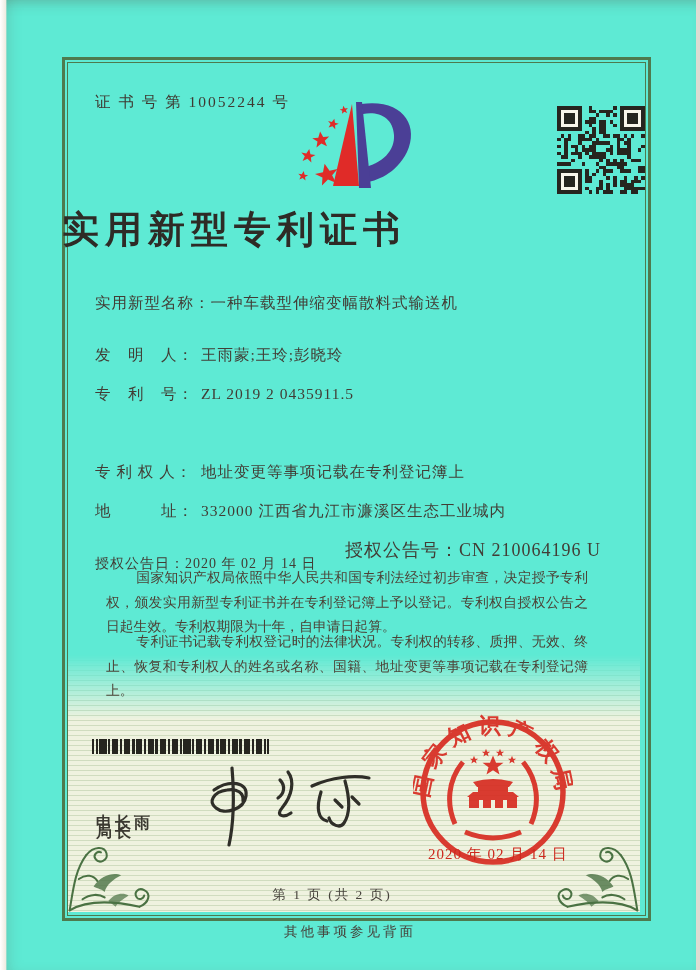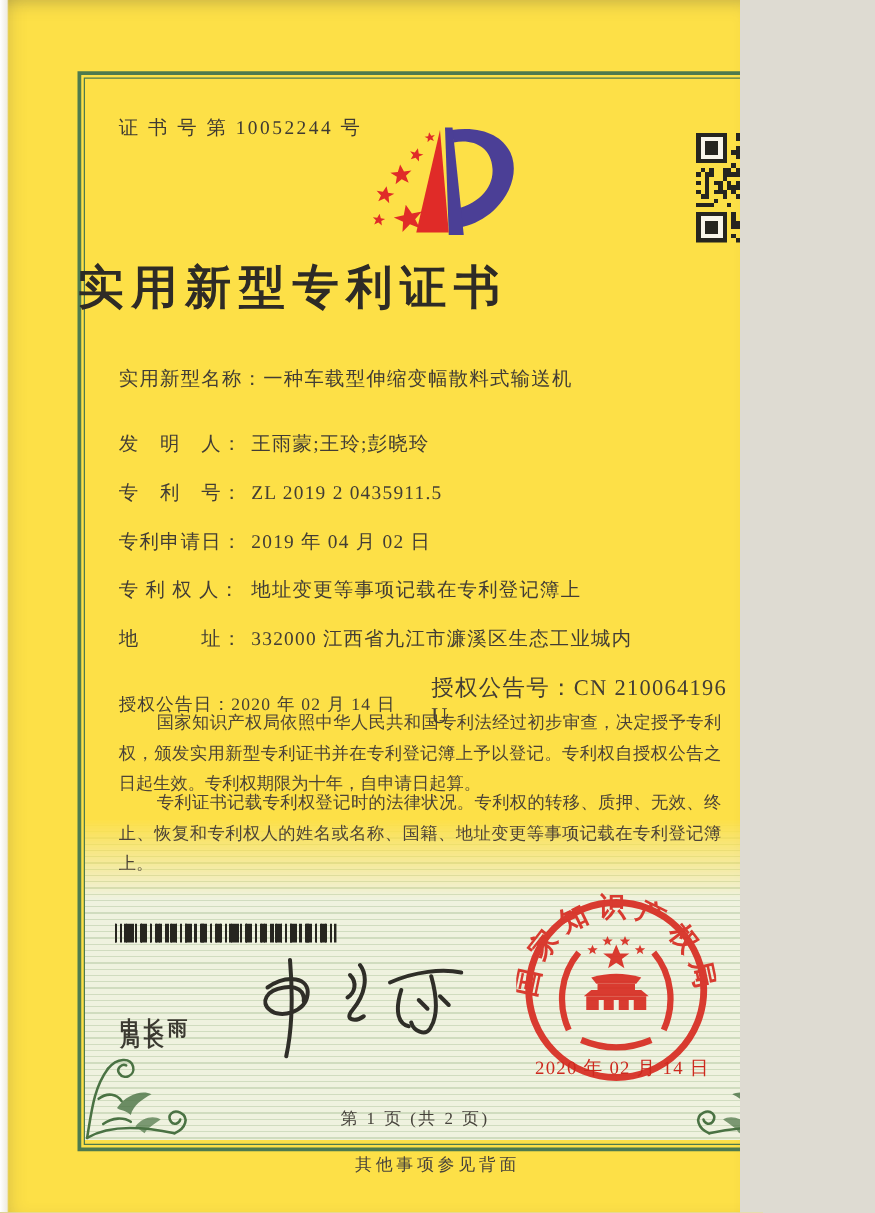--- a/index.html
+++ b/index.html
@@ -1,18 +1,18 @@
 <!DOCTYPE html>
 <html><head>
 <meta charset="utf-8">
 <style>
   html,body{margin:0;padding:0;background:#dedbd2;}
   .page{
-    position:relative;width:592px;height:970px;overflow:hidden;
-    background:#fde047;
+    position:relative;width:696px;height:970px;overflow:hidden;
+    background:#5eead4;
     font-family:"Liberation Serif","DejaVu Serif",serif;
     box-shadow:inset 14px 0 18px -12px rgba(90,85,70,.45), inset 0 12px 14px -10px rgba(90,85,70,.3);
   }
   .page::before{content:"";position:absolute;left:0;top:0;width:7px;height:100%;
     background:linear-gradient(90deg,#ffffff,#efece2 80%,rgba(255,255,255,0));z-index:6;}
   
   .frame{position:absolute;left:62px;top:57px;width:583px;height:858px;
     border:3px solid #4e7a4e;z-index:1;}
   .frame::after{content:"";position:absolute;inset:2px;border:1px solid #4e7a4e;}
   
@@ -28,21 +28,21 @@
   .cert-number{position:absolute;left:95px;top:92px;font-size:15.5px;letter-spacing:2px;color:#3f3a32;z-index:3;}
   .logo{position:absolute;left:283px;top:98px;z-index:3;}
   .qr{position:absolute;left:556px;top:106px;z-index:3;}
   .title{position:absolute;left:62px;top:205px;width:583px;margin:0;text-align:left;
     font-size:37px;font-weight:600;letter-spacing:6px;color:#2e2b26;z-index:3;}
   .field-row{position:absolute;left:95px;width:500px;font-size:15.5px;color:#423d35;
     letter-spacing:1px;white-space:nowrap;z-index:3;}
   .field-label{display:inline-block;min-width:106px;}
   .grant-left{position:absolute;left:95px;top:555px;font-size:14px;color:#423d35;letter-spacing:1px;z-index:3;}
   .grant-right{position:absolute;left:345px;top:538px;font-size:18px;color:#423d35;letter-spacing:1px;z-index:3;}
-  .para{position:absolute;left:95px;width:482px;margin:0;font-size:13.8px;line-height:1.78;
+  .para{position:absolute;left:106px;width:482px;margin:0;font-size:13.8px;line-height:1.78;
     text-align:justify;text-indent:2.2em;color:#4c4337;z-index:3;}
   .para.p1{top:566px;}
   .para.p2{top:630px;}
   .barcode{position:absolute;left:92px;top:739px;width:177px;height:15px;z-index:3;
     background-image:
       repeating-linear-gradient(90deg,#26251f 0 2px,rgba(0,0,0,0) 2px 4px),
       repeating-linear-gradient(90deg,#26251f 0 1px,rgba(0,0,0,0) 1px 7px),
       repeating-linear-gradient(90deg,rgba(0,0,0,0) 0 9px,#26251f 9px 12px);}
   .signer-role{position:absolute;left:96px;top:783px;font-family:"Liberation Sans","DejaVu Sans",sans-serif;
     font-size:16px;font-weight:600;letter-spacing:3px;color:#3b3931;z-index:3;margin-top:39px;}
@@ -318,23 +318,20 @@
 
   <div class="field-row" style="top:293px">
     <span class="field-label">实用新型名称：</span><span>一种车载型伸缩变幅散料式输送机</span>
   </div>
   <div class="field-row" style="top:345px">
     <span class="field-label">发　明　人：</span><span>王雨蒙;王玲;彭晓玲</span>
   </div>
   <div class="field-row" style="top:384px">
     <span class="field-label">专　利　号：</span><span>ZL 2019 2 0435911.5</span>
   </div>
-  <div class="field-row" style="top:423px">
-    <span class="field-label">专利申请日：</span><span>2019 年 04 月 02 日</span>
-  </div>
   <div class="field-row" style="top:462px">
     <span class="field-label">专 利 权 人：</span><span>地址变更等事项记载在专利登记簿上</span>
   </div>
   <div class="field-row" style="top:501px">
     <span class="field-label">地　　　址：</span><span>332000 江西省九江市濂溪区生态工业城内</span>
   </div>
 
   <div class="grant-left">
     <span>授权公告日：</span><span>2020 年 02 月 14 日</span>
   </div>

